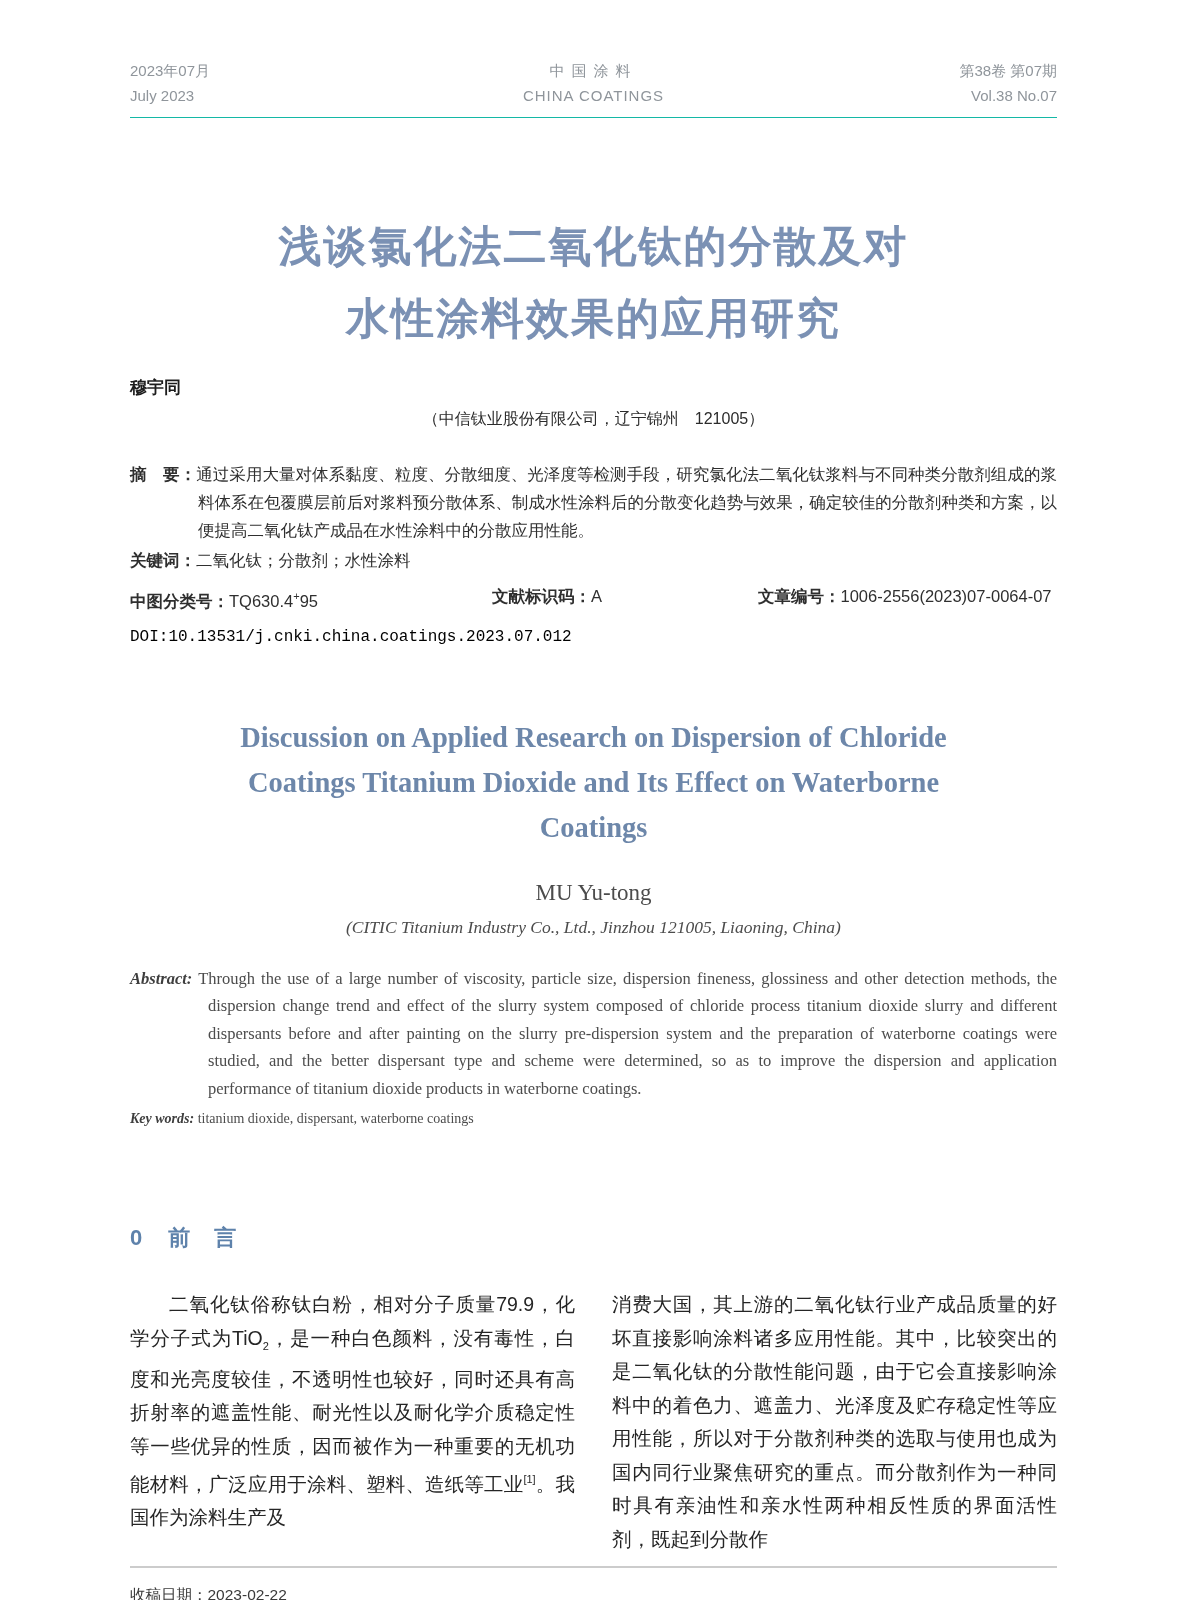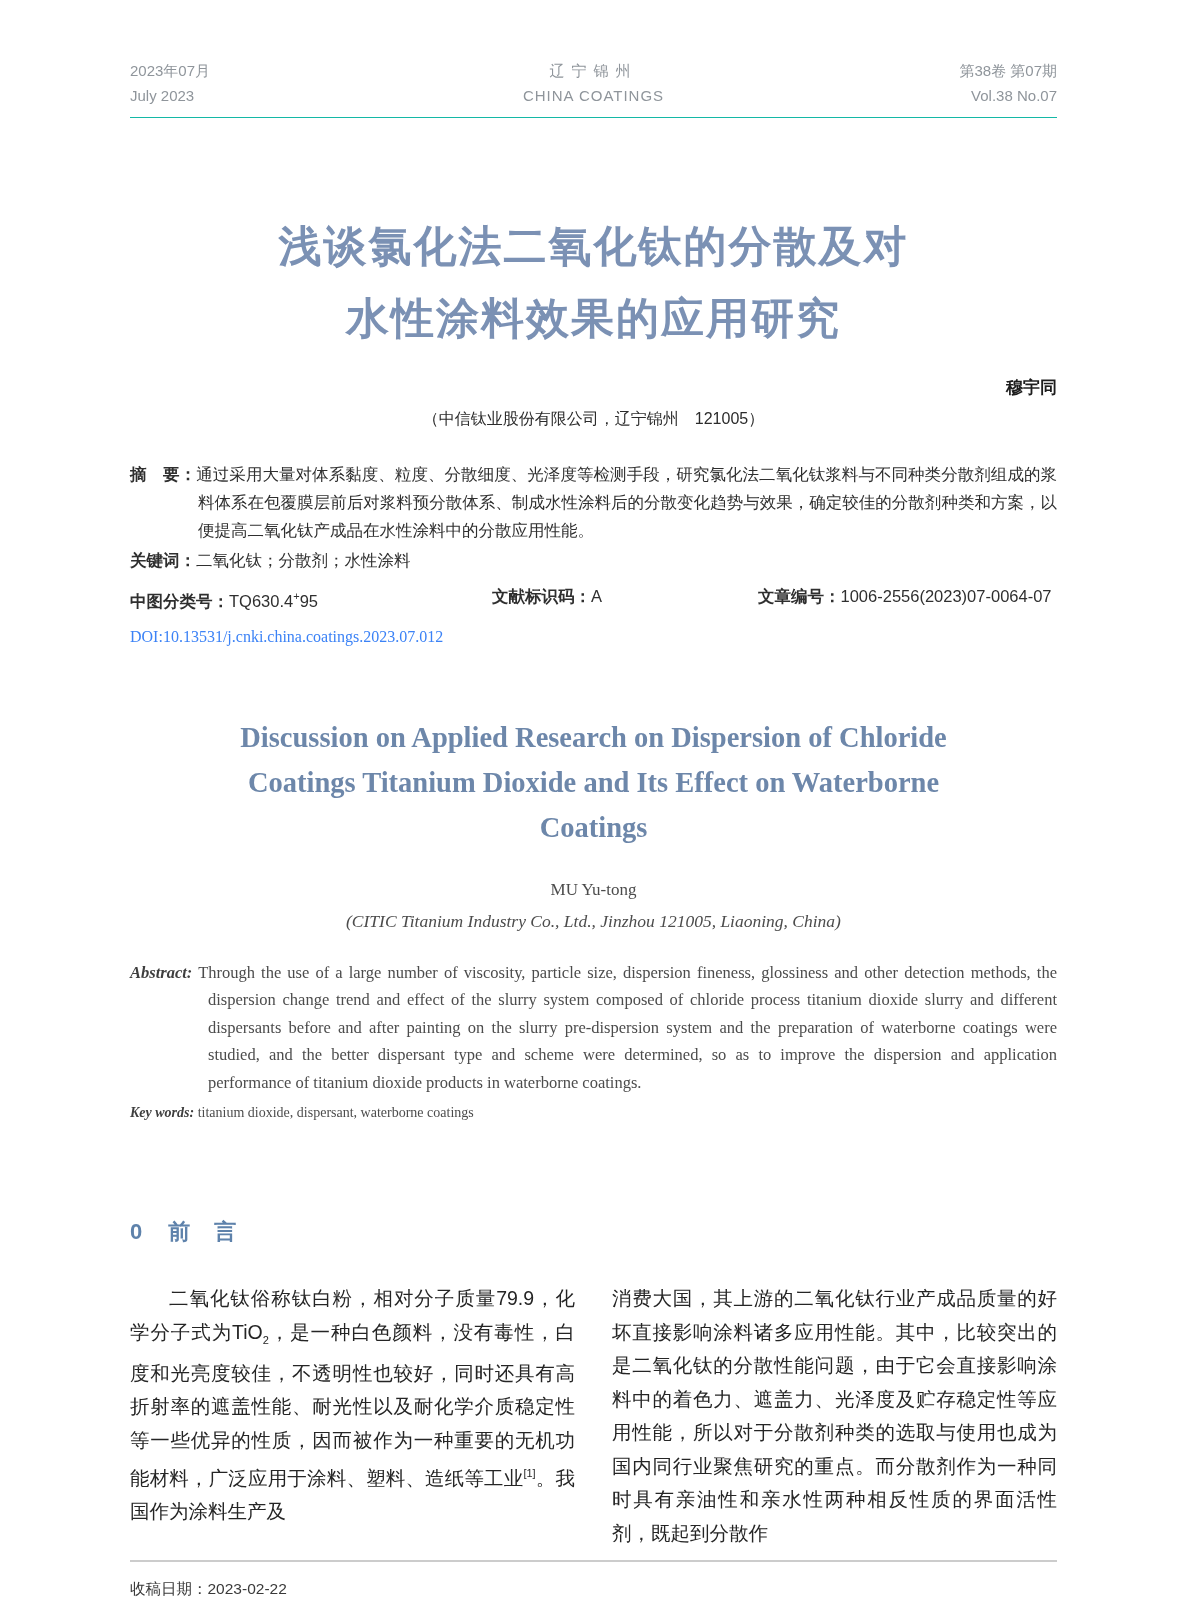--- a/index.html
+++ b/index.html
@@ -25,40 +25,40 @@
   .jheader .col.mid   { text-align:center; flex:1; }
   .jheader .col.right { text-align:right; width:260px; }
   .jname-cn { letter-spacing:7px; }
   .jname-en { letter-spacing:1px; }
   
   .title-cn {
     margin-top:92px; text-align:center;
     font-size:43px; font-weight:bold; color:#7b91b4;
     line-height:72px; letter-spacing:2px;
   }
-  .author-cn { margin-top:22px; text-align:right; font-size:17px; font-weight:bold; color:#1d1d1d; }
+  .author-cn { margin-top:22px; text-align:left; font-size:17px; font-weight:bold; color:#1d1d1d; }
   .affil-cn  { margin-top:10px; text-align:center; font-size:16px; color:#2b2b2b; }
   
   .meta { margin-top:30px; font-size:16.5px; line-height:28px; color:#2f2f2f; }
   .meta .abstract { padding-left:68px; text-indent:-68px; text-align:justify; margin:0; }
   .meta .label { font-weight:bold; }
   .meta .keywords { margin:2px 0 0 0; }
   .clc-row { display:flex; margin-top:8px; }
   .clc-row .clc  { width:362px; }
   .clc-row .dcode{ width:266px; }
   .clc-row .aid  { flex:1; }
-  .doi-line { margin-top:8px; font-family:Liberation Serif, serif; font-size:16px; color:#3b82f6; }
+  .doi-line { margin-top:8px; font-family:Liberation Mono, monospace; font-size:16px; color:#000000; }
   sup { font-size:11px; } sub { font-size:11px; }
   
   .title-en {
     margin-top:64px; text-align:center;
     font-family:"Liberation Serif", serif; font-weight:bold;
     font-size:28.5px; line-height:45px; color:#6d87aa;
   }
-  .author-en { margin-top:30px; text-align:center; font-family:"Liberation Serif", serif; font-size:17px; color:#4c4c4c; }
+  .author-en { margin-top:30px; text-align:center; font-family:"Liberation Serif", serif; font-size:23px; color:#4c4c4c; }
   .affil-en  { margin-top:11px; text-align:center; font-family:"Liberation Serif", serif; font-style:italic; font-size:17.5px; color:#4c4c4c; }
   .abstract-en {
     margin:27px 0 0 0; font-family:"Liberation Serif", serif;
     font-size:16.5px; line-height:27.5px; color:#4c4c4c;
     text-align:justify; padding-left:78px; text-indent:-78px;
   }
   .abstract-en .label, .keywords-en .label { font-weight:bold; color:#3e3e3e;font-style:italic; }
   .keywords-en { margin:9px 0 0 0; font-family:"Liberation Serif", serif; font-size:14px; color:#4c4c4c; }
   
   .section-heading { margin-top:96px; font-size:22px; font-weight:bold; color:#5e82ab; }
@@ -75,21 +75,21 @@
 <body>
 
 <div class="page">
 
   <div class="jheader">
     <div class="col left">
       <div>2023年07月</div>
       <div>July 2023</div>
     </div>
     <div class="col mid">
-      <div class="jname-cn">辽宁锦州</div>
+      <div class="jname-cn">中国涂料</div>
       <div class="jname-en">CHINA COATINGS</div>
     </div>
     <div class="col right">
       <div>第38卷 第07期</div>
       <div>Vol.38  No.07</div>
     </div>
   </div>
 
   <div class="title-cn">
     <div>浅谈氯化法二氧化钛的分散及对</div>

